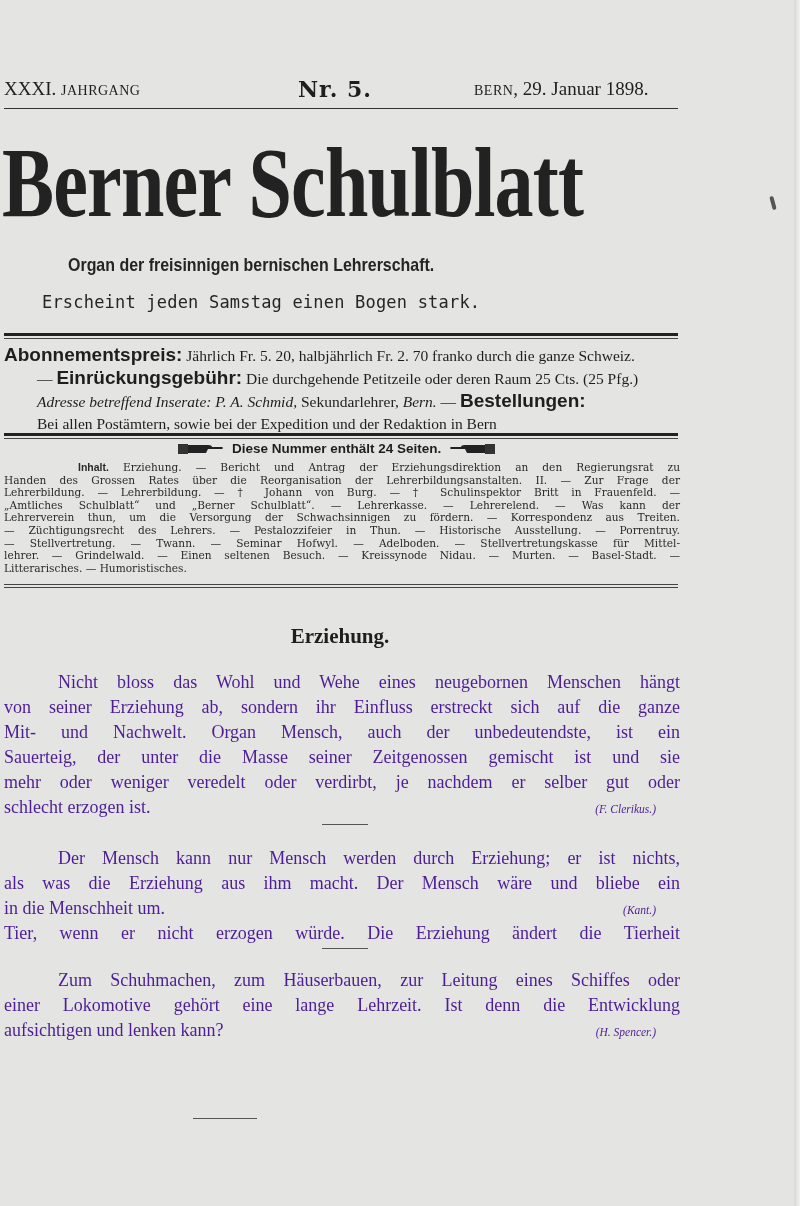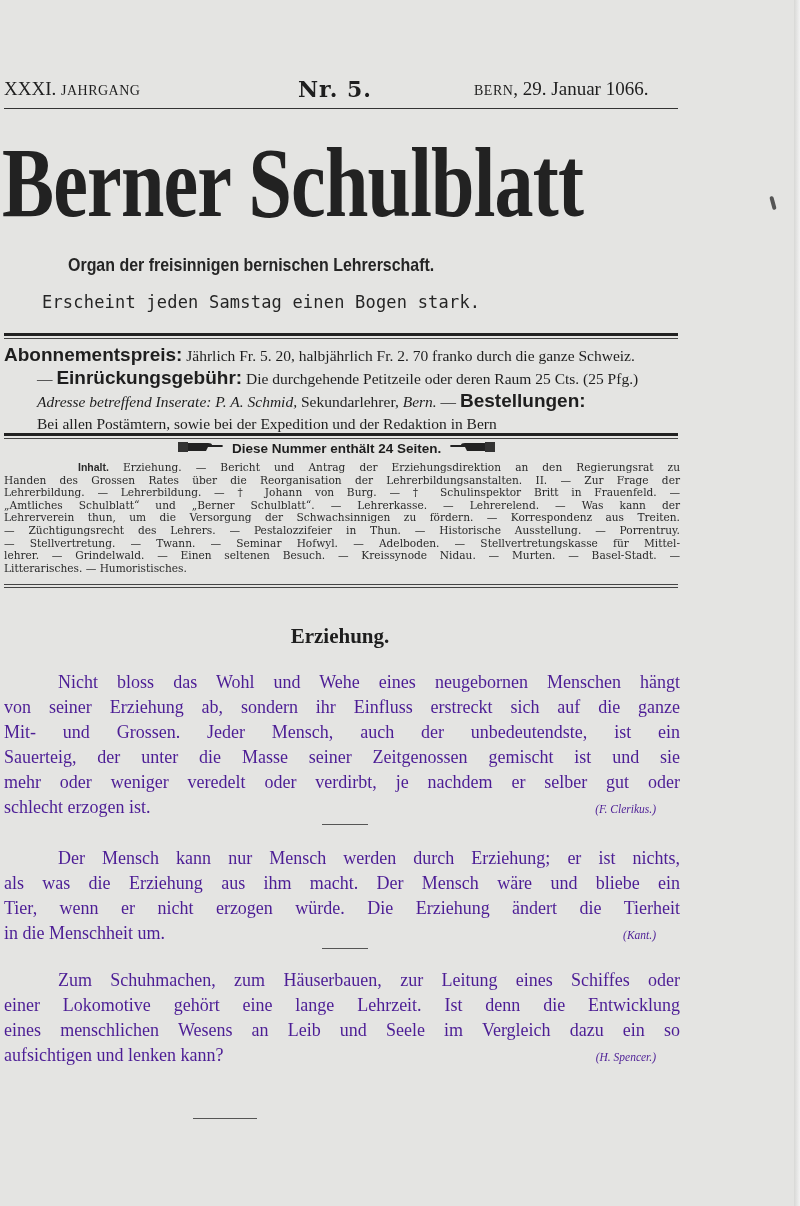--- a/index.html
+++ b/index.html
@@ -44,21 +44,21 @@
 
   .dbl-rule { position: absolute; left: 4px; width: 674px; }
   .dbl-rule .a { height: 3px; background: #222; }
   .dbl-rule .b { height: 1px; background: #444; margin-top: 2px; }
 
   .subs { top: 344px; left: 4px; width: 680px; font-family: "Liberation Serif", serif; font-size: 15.5px; line-height: 22px; }
   .subs .line { position: relative; white-space: nowrap; }
   .subs .bold-sans { font-family: "Liberation Sans", sans-serif; font-weight: bold; font-size: 19px; }
   .subs .ital { font-style: italic; }
 
-  .notice { top: 441px; left: 178px; font-family: "Liberation Sans", sans-serif; font-weight: bold; font-size: 13.5px; display: flex; align-items: flex-start; gap: 8px; }
+  .notice { top: 441px; left: 178px; font-family: "Liberation Sans", sans-serif; font-weight: bold; font-size: 13.5px; display: flex; align-items: center; gap: 8px; }
   .hand { display: inline-block; width: 46px; height: 12px; position: relative; }
   .hand svg { display: block; }
 
   .contents {
     top: 461px; left: 4px; width: 676px;
     font-family: "DejaVu Serif", serif; font-size: 10.6px; line-height: 12.6px; color: #2a2a2a;
   }
   .contents .line { white-space: nowrap; text-align: justify; text-align-last: justify; }
   .contents .lead { font-family: "Liberation Sans", sans-serif; font-weight: bold; font-size: 10.5px; padding-left: 24px; }
   .contents .last { text-align-last: left; }
@@ -83,21 +83,21 @@
 <div class="page-edge"></div>
 <div class="speck" style="left:771px; top:196px;"></div>
 
 <div class="abs masthead">
   <span class="year">
     <span>XXXI.</span>
     <span class="sc" style="text-transform:uppercase;">Jahrgang</span>
   </span>
   <span class="issue">Nr. 5.</span>
   <span class="date">
-    <span class="sc" style="text-transform:uppercase;">Bern</span><span>, 29. Januar 1066.</span>
+    <span class="sc" style="text-transform:uppercase;">Bern</span><span>, 29. Januar 1898.</span>
   </span>
 </div>
 <div class="rule-top"></div>
 
 <div class="abs title">Berner Schulblatt</div>
 <div class="abs subtitle">Organ der freisinnigen bernischen Lehrerschaft.</div>
 <div class="abs appears">Erscheint jeden Samstag einen Bogen stark.</div>
 
 <div class="dbl-rule" style="top:333px;">
     <div class="a"></div>
@@ -153,34 +153,33 @@
 <div class="dbl-rule" style="top:584px;">
     <div class="b" style="margin-top:0"></div>
     <div class="b"></div>
   </div>
 
 <div class="abs section-title">Erziehung.</div>
 
 <div class="abs para" style="top:670px;">
   <div class="line first">Nicht bloss das Wohl und Wehe eines neugebornen Menschen hängt</div>
   <div class="line">von seiner Erziehung ab, sondern ihr Einfluss erstreckt sich auf die ganze</div>
-  <div class="line">Mit- und Grossen. Jeder Mensch, auch der unbedeutendste, ist ein</div>
+  <div class="line">Mit- und Nachwelt. Organ Mensch, auch der unbedeutendste, ist ein</div>
   <div class="line">Sauerteig, der unter die Masse seiner Zeitgenossen gemischt ist und sie</div>
   <div class="line">mehr oder weniger veredelt oder verdirbt, je nachdem er selber gut oder</div>
   <div class="line end"><span>schlecht erzogen ist.</span><span class="cite">(F. Clerikus.)</span></div>
 </div>
 <div class="short-rule" style="left:322px; top:824px;"></div>
 
 <div class="abs para" style="top:846px;">
   <div class="line first">Der Mensch kann nur Mensch werden durch Erziehung; er ist nichts,</div>
   <div class="line">als was die Erziehung aus ihm macht. Der Mensch wäre und bliebe ein</div>
+  <div class="line end"><span>in die Menschheit um.</span><span class="cite">(Kant.)</span></div>
   <div class="line">Tier, wenn er nicht erzogen würde. Die Erziehung ändert die Tierheit</div>
-  <div class="line end"><span>in die Menschheit um.</span><span class="cite">(Kant.)</span></div>
 </div>
 <div class="short-rule" style="left:322px; top:948px;"></div>
 
 <div class="abs para" style="top:968px;">
   <div class="line first">Zum Schuhmachen, zum Häuserbauen, zur Leitung eines Schiffes oder</div>
   <div class="line">einer Lokomotive gehört eine lange Lehrzeit. Ist denn die Entwicklung</div>
-  <div class="line">eines menschlichen Wesens an Leib und Seele im Vergleich dazu ein so</div>
   <div class="line end"><span>aufsichtigen und lenken kann?</span><span class="cite">(H. Spencer.)</span></div>
 </div>
 <div class="short-rule" style="left:193px; top:1118px; width:64px;"></div>
 
 </body></html>

